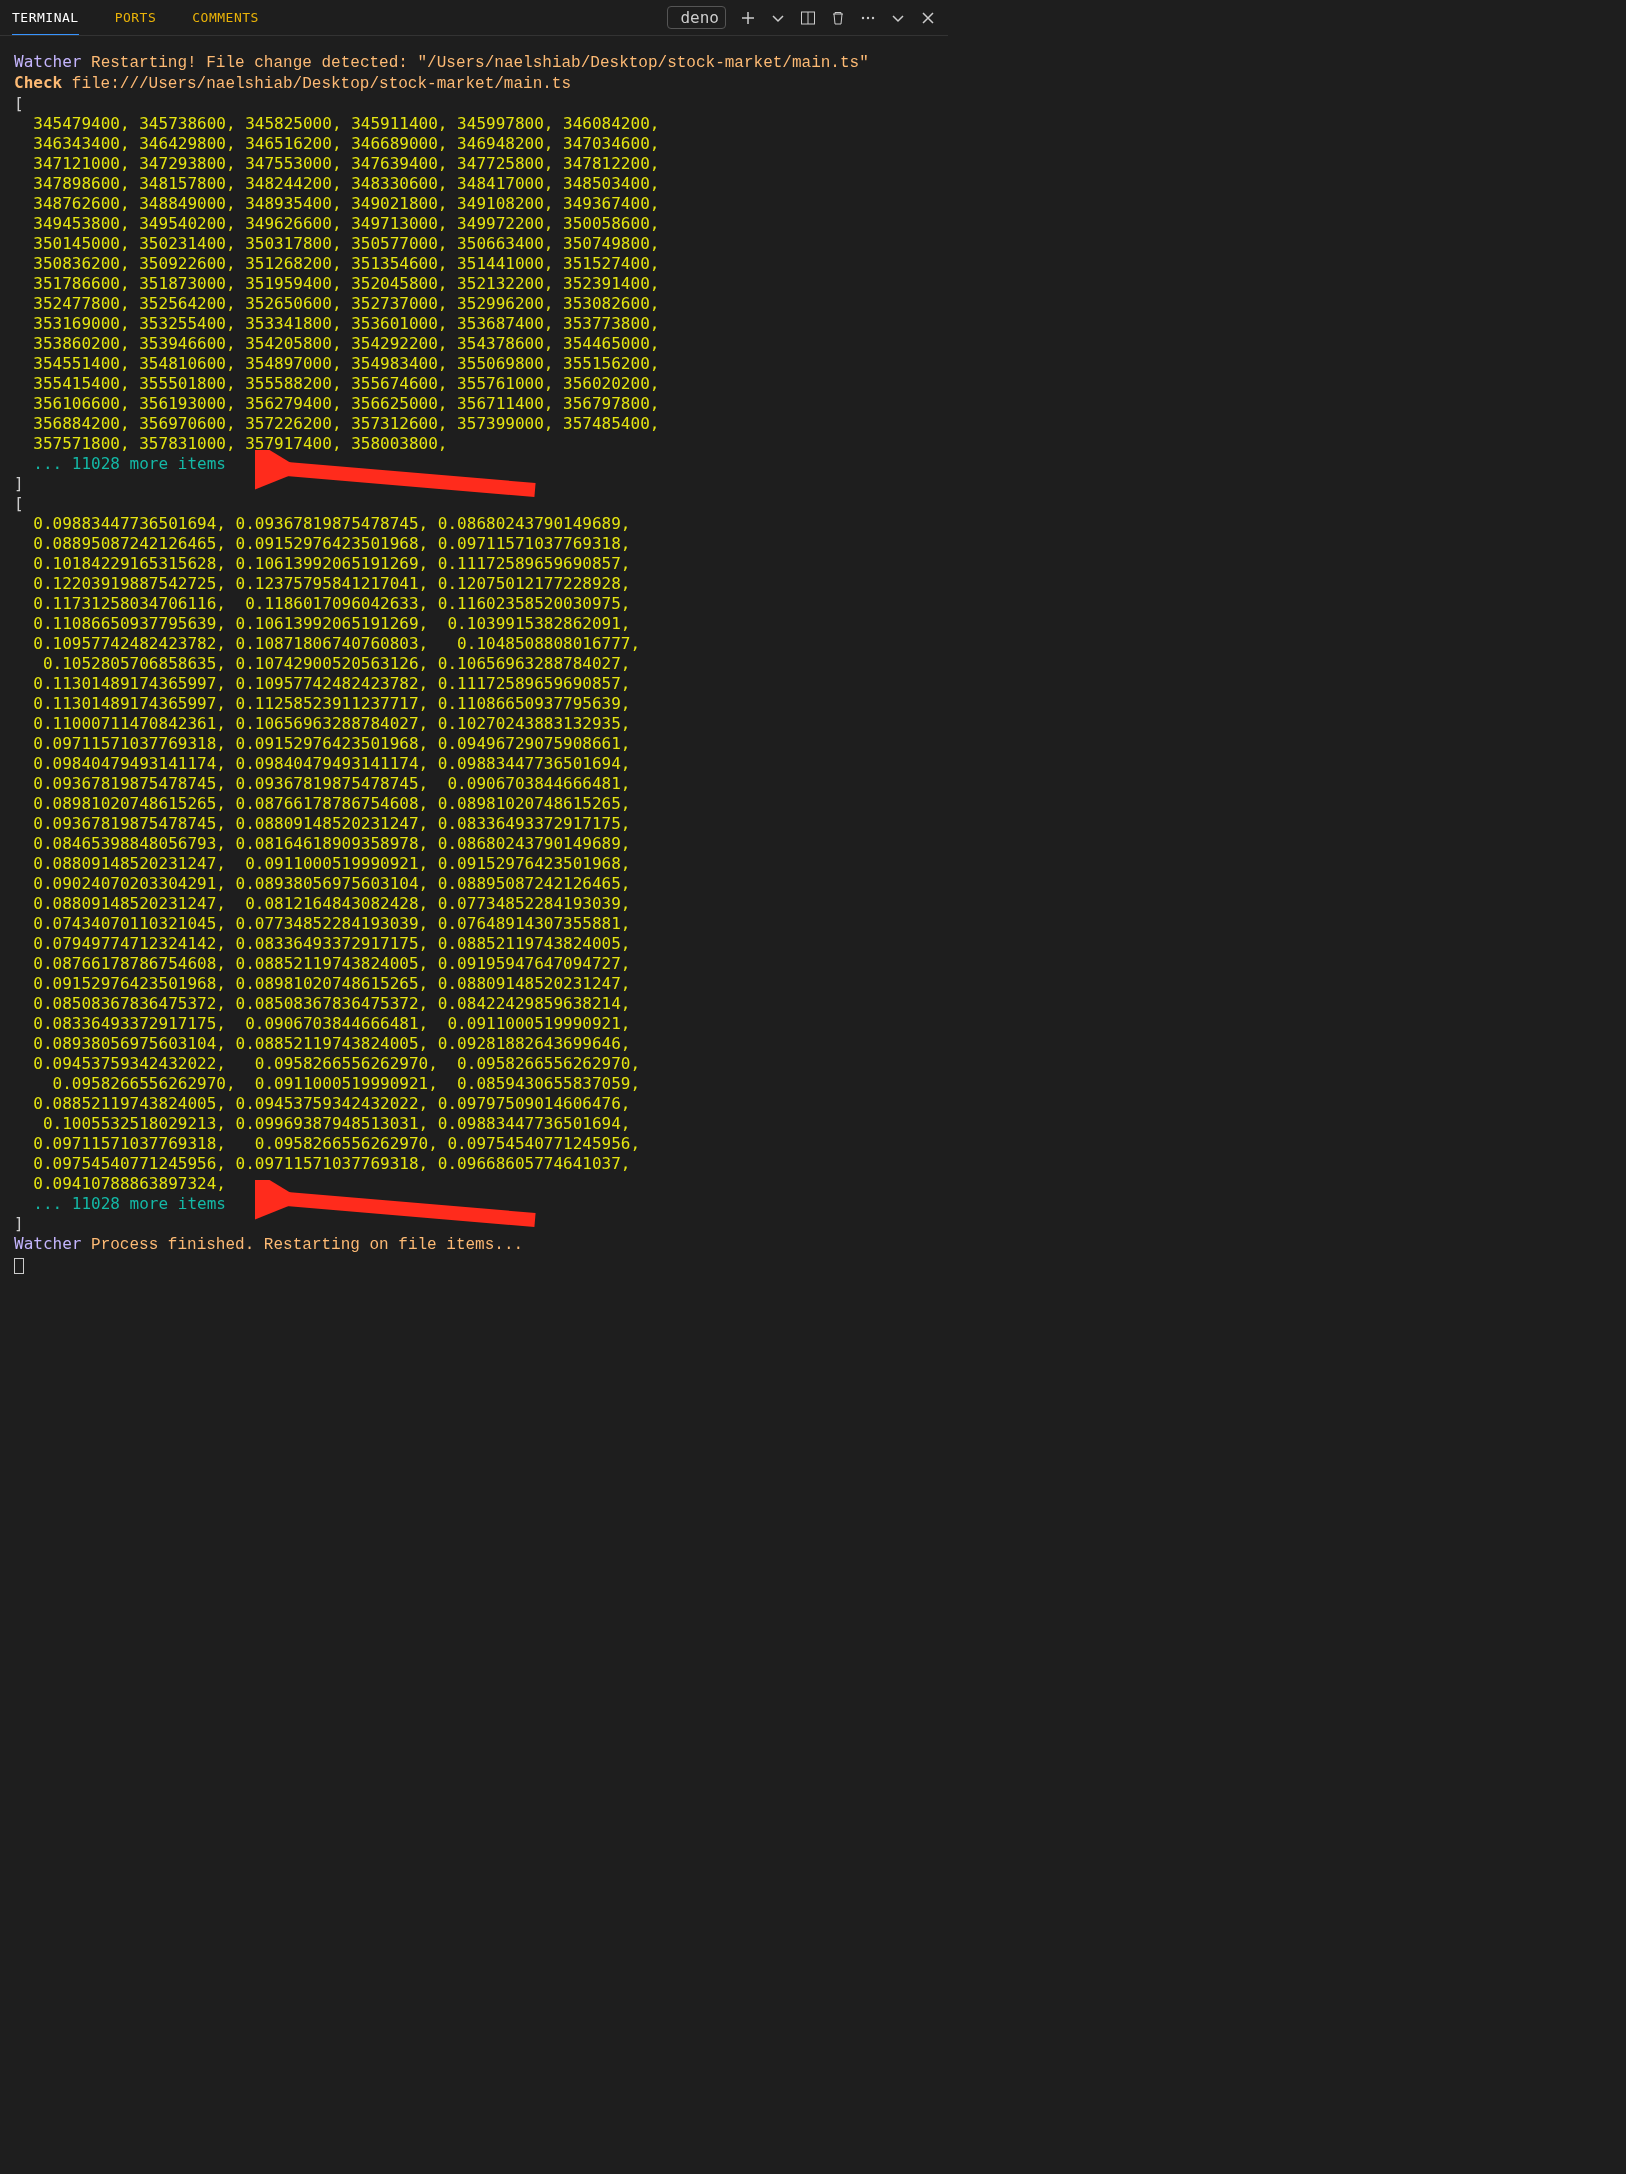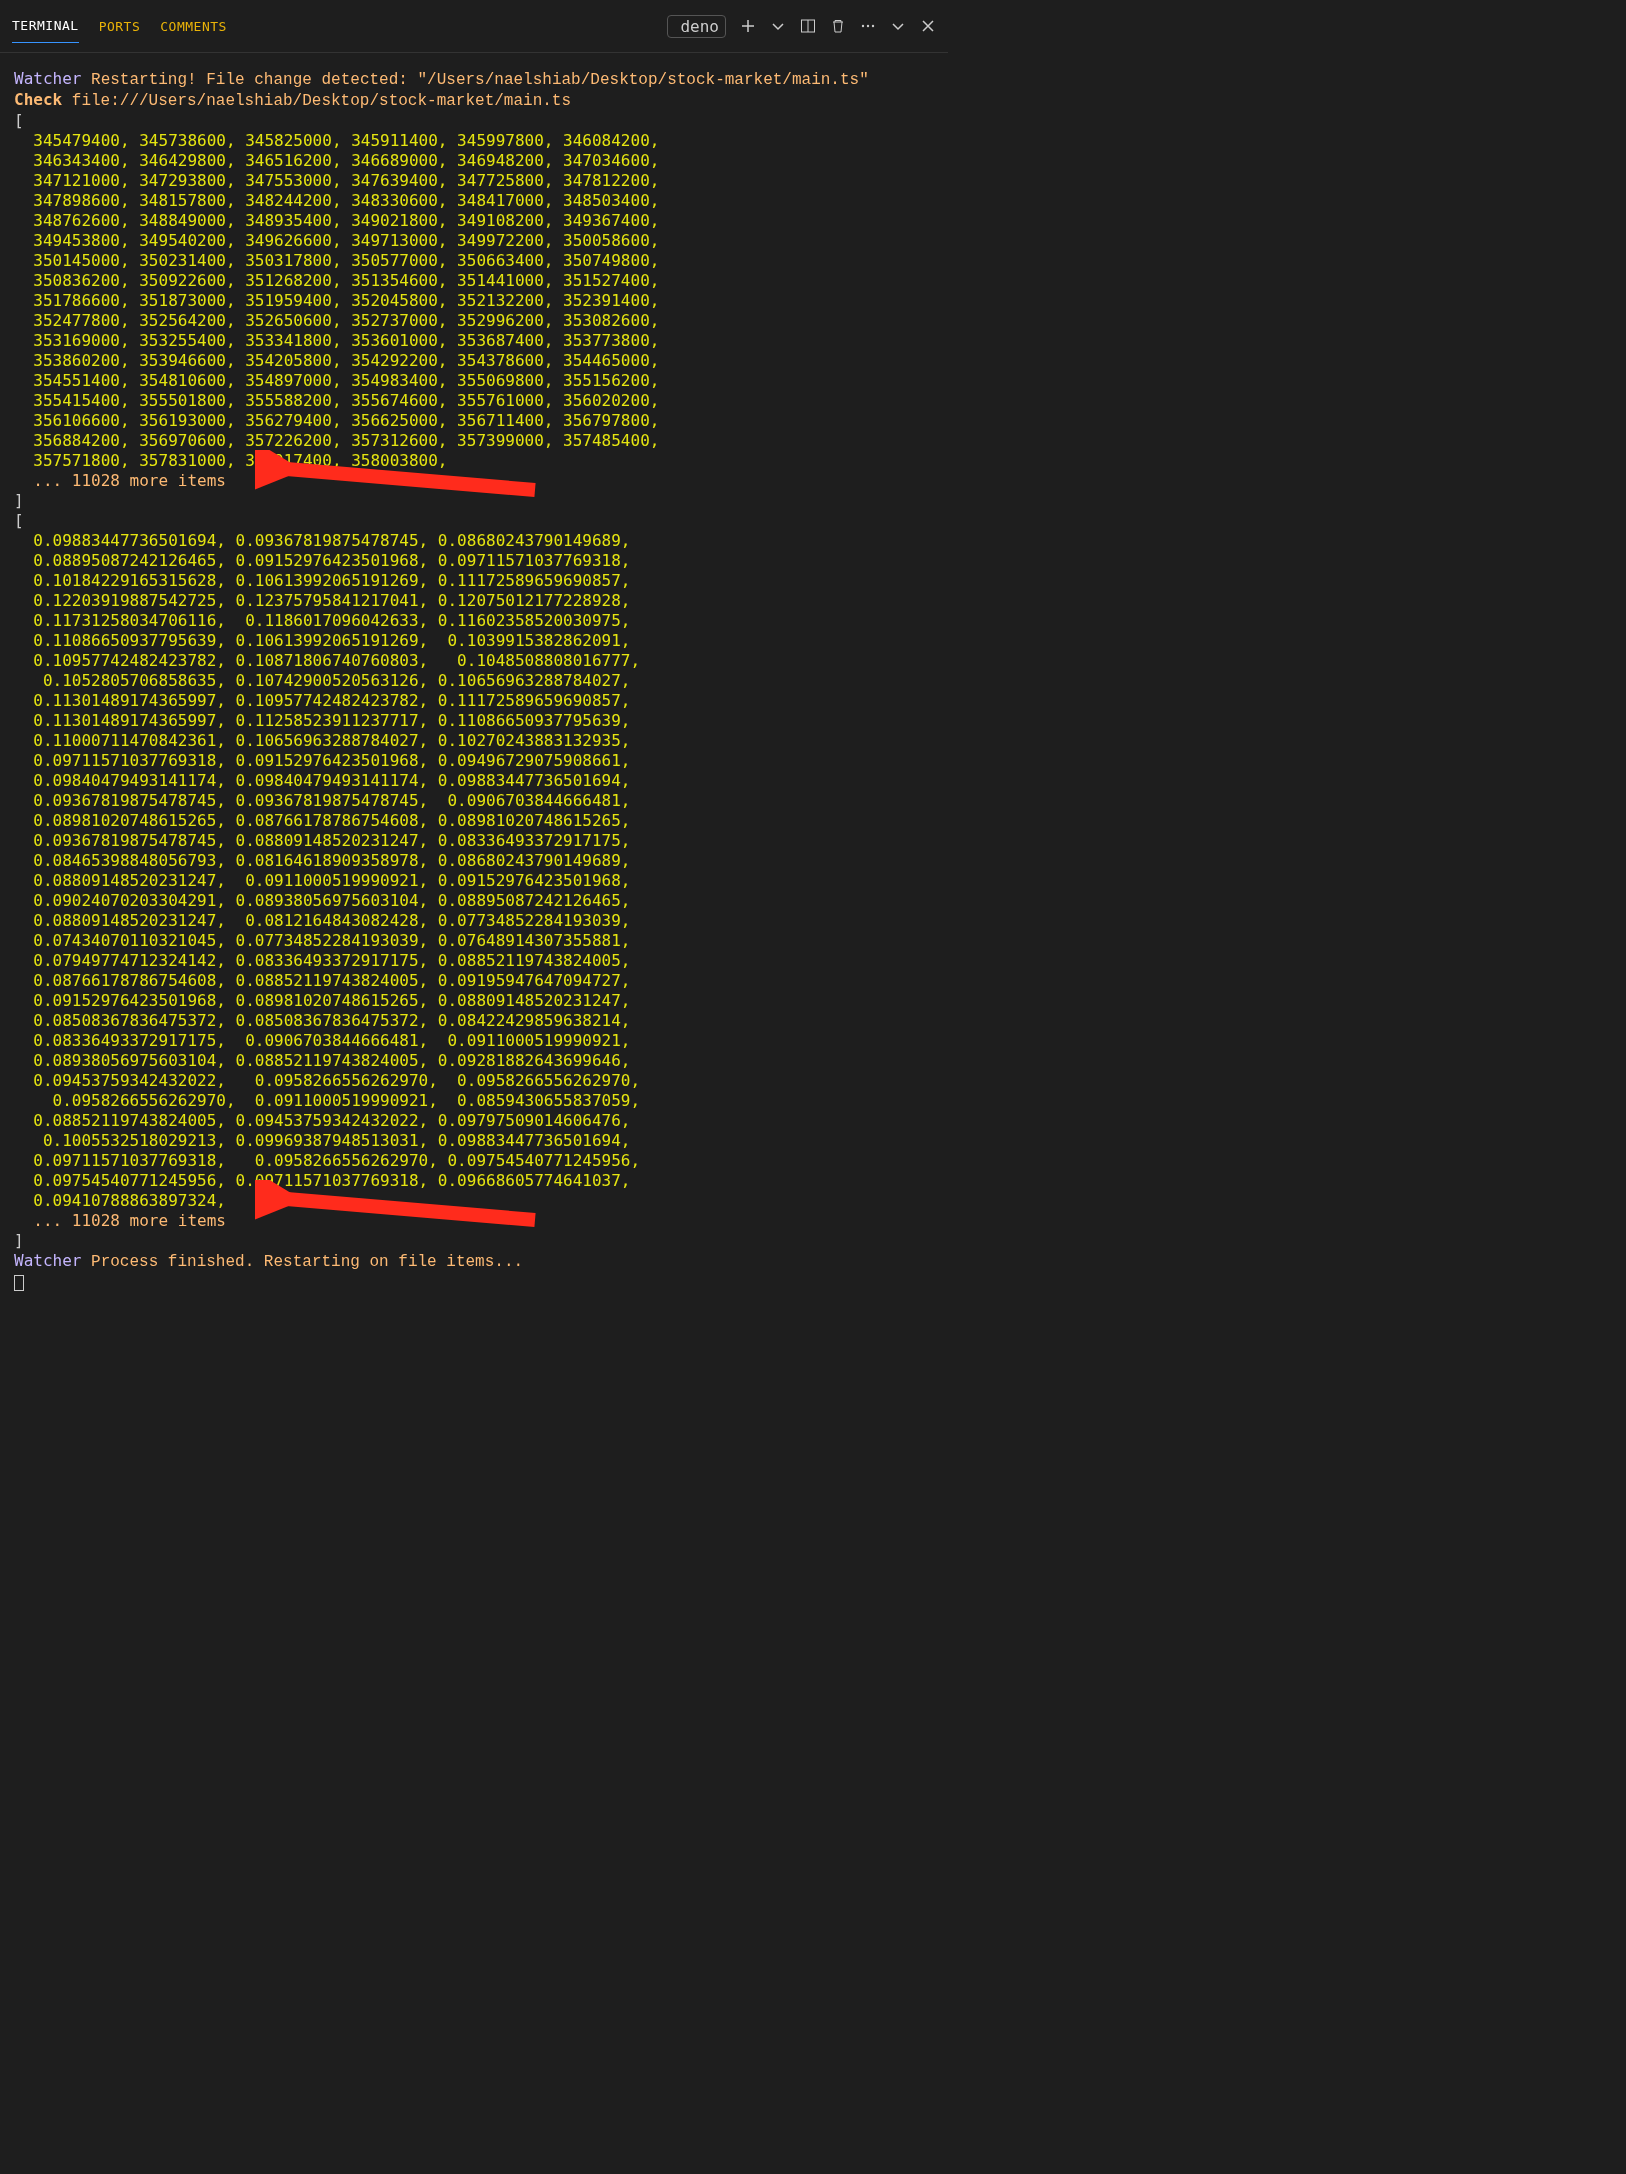--- a/index.html
+++ b/index.html
@@ -7,24 +7,24 @@
     background: #1e1e1e;
     color: #cccccc;
     font-family: "Menlo", "Monaco", "Consolas", monospace;
     font-size: 16px;
     width: 948px;
     overflow: hidden;
   }
   .tab-bar {
     display: flex;
     align-items: center;
-    height: 53px;
+    height: 36px;
     padding: 0 12px;
     border-bottom: 1px solid #333;
-    gap: 20px;
+    gap: 36px;
     position: relative;
   }
   .tab {
     font-size: 13px;
     letter-spacing: 0.5px;
     color: #eab308;
     padding: 9px 0;
     cursor: pointer;
   }
   .tab.active {
@@ -60,21 +60,21 @@
     font-size: 16px;
     line-height: 1.25;
     white-space: pre;
     font-family: "Menlo", "Monaco", "Consolas", monospace;
   }
   .c-watcher { color: #c4b5fd; }
   .c-text { color: #fdba74; font-family: Liberation Mono, monospace; }
   .c-check { color: #fdba74; font-weight: bold; }
   .c-yellow { color: #e5e510; margin-top: 20px; }
   .bracket { color: #cccccc; }
-  .more-items { color: #fdba74; }
+  .more-items { color: #14b8a6; }
   .cursor-block {
     display: inline-block;
     width: 0.6em;
     height: 1em;
     border: 1px solid #ccc;
     vertical-align: text-bottom;
   }
   .arrow {
     position: absolute;
     pointer-events: none;

